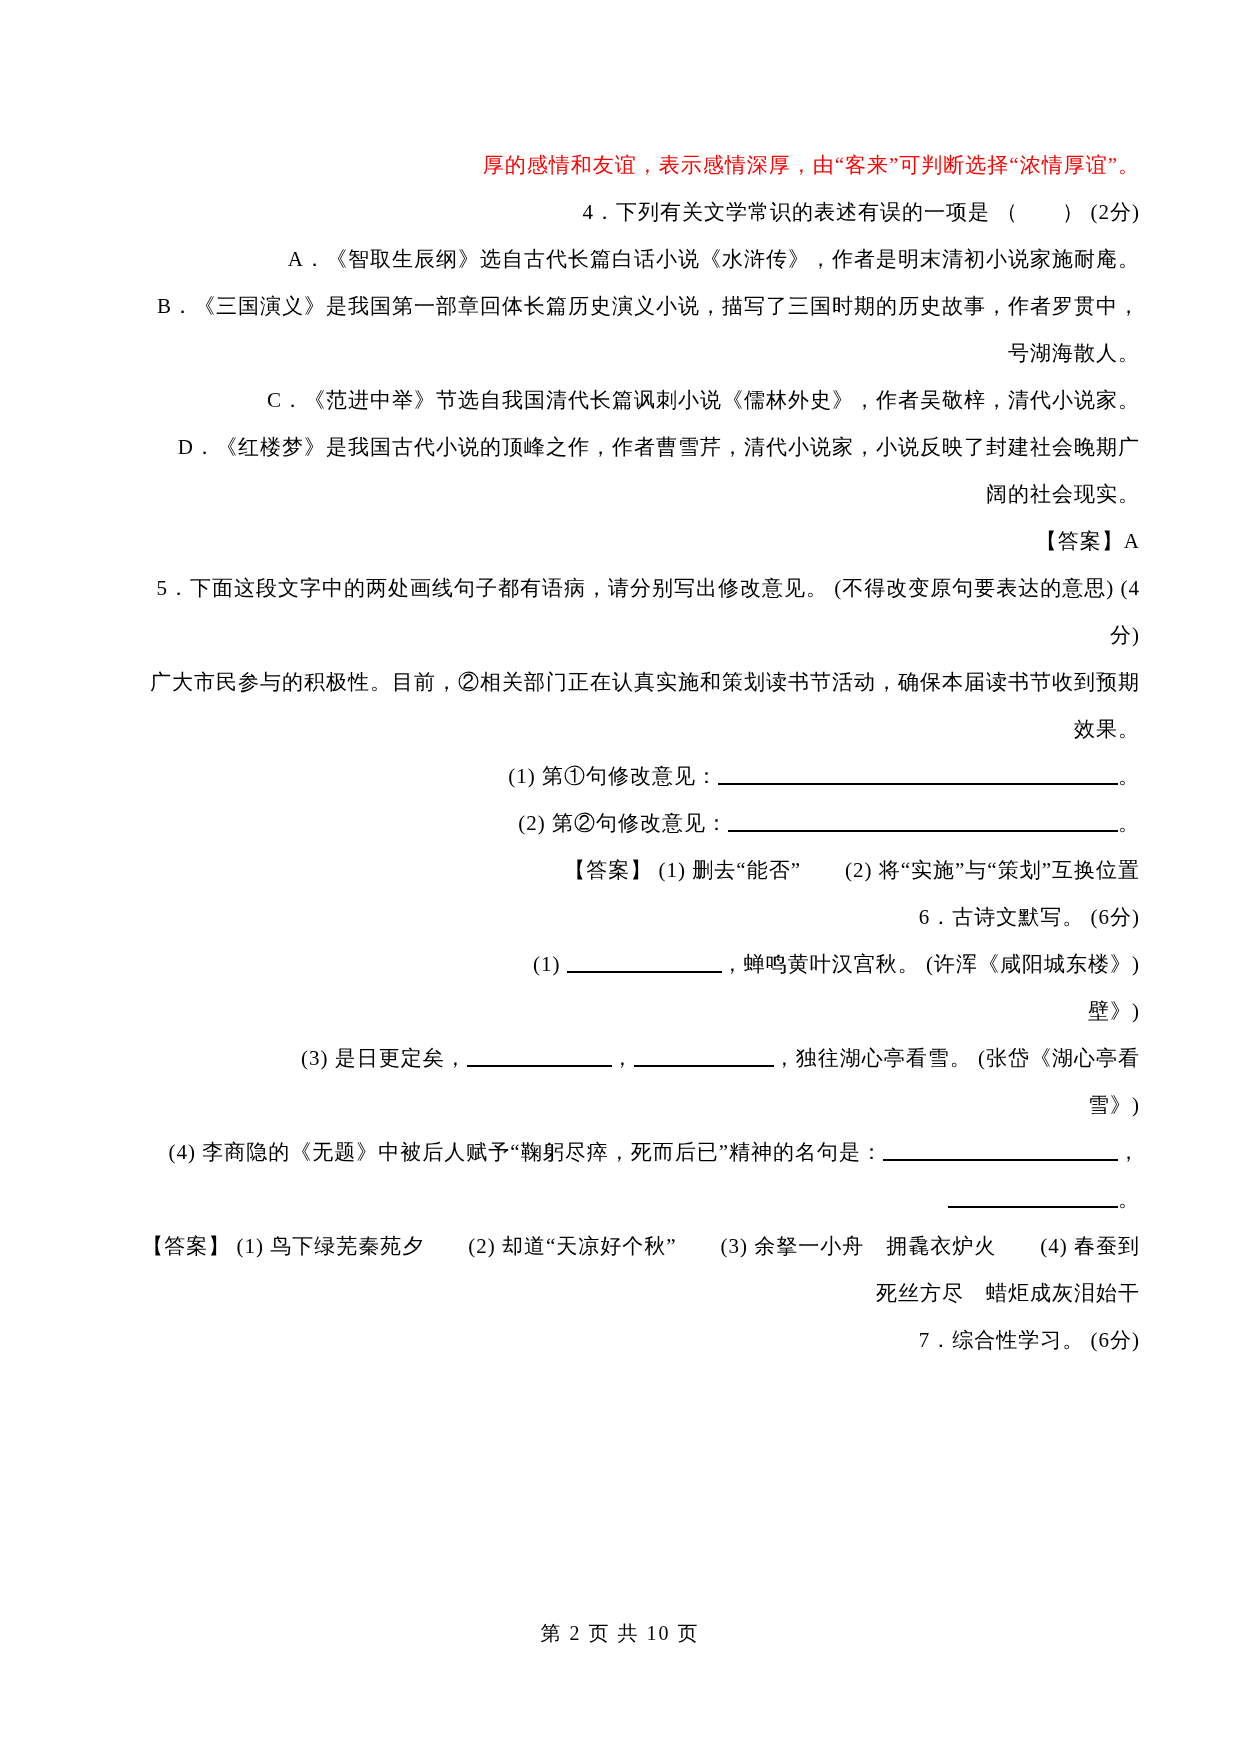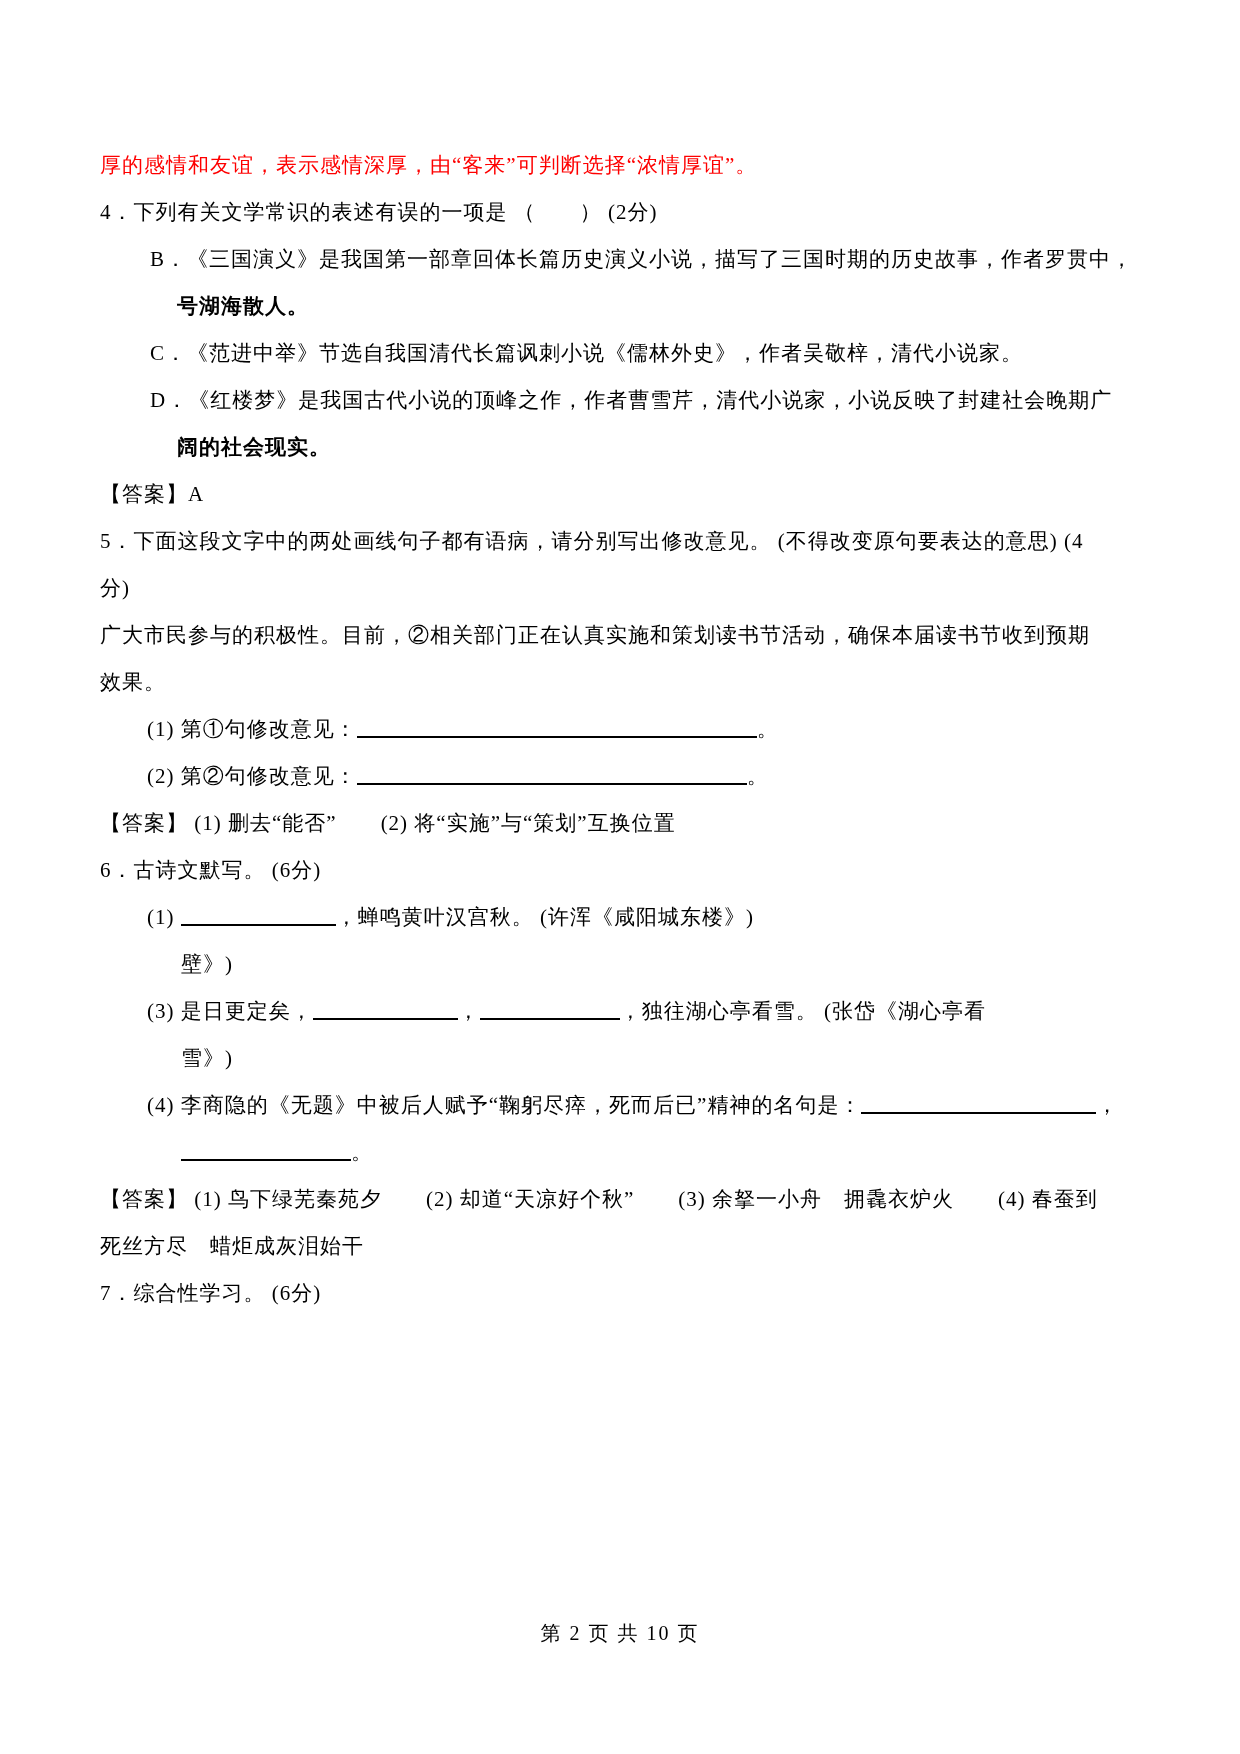--- a/index.html
+++ b/index.html
@@ -17,24 +17,25 @@
     overflow: hidden;
   }
   .doc {
     padding: 142px 100px 0 100px;
     letter-spacing: 1px;
   }
   .line {
     height: 47px;
     line-height: 47px;
     white-space: nowrap;
+    text-align: right;
   }
   
   .ind-opt       { padding-left: 50px; }   
-  .ind-opt-cont  { padding-left: 77px; font-weight: bold; }   
+  .ind-opt-cont  { padding-left: 77px; }   
   .ind-para      { padding-left: 42px; }   
   .ind-item      { padding-left: 47px; }   
   .ind-item-cont { padding-left: 81px; }   
   
   .red  { color: #fe0000; }
   .blue { color: #000000; }
   
   .blank {
     display: inline-block;
     height: 1em;
@@ -61,20 +62,21 @@
   }
 </style>
 </head>
 <body>
 
 <div class="doc">
 
   <div class="line red">厚的感情和友谊，表示感情深厚，由“客来”可判断选择“浓情厚谊”。</div>
 
   <div class="line">4．下列有关文学常识的表述有误的一项是 （　　） (2分)</div>
+  <div class="line ind-opt">A．《智取生辰纲》选自古代长篇白话小说《水浒传》，作者是明末清初小说家施耐庵。</div>
   <div class="line ind-opt">B．《三国演义》是我国第一部章回体长篇历史演义小说，描写了三国时期的历史故事，作者罗贯中，</div>
   <div class="line ind-opt-cont">号湖海散人。</div>
   <div class="line ind-opt">C．《范进中举》节选自我国清代长篇讽刺小说《儒林外史》，作者吴敬梓，清代小说家。</div>
   <div class="line ind-opt">D．《红楼梦》是我国古代小说的顶峰之作，作者曹雪芹，清代小说家，小说反映了封建社会晚期广</div>
   <div class="line ind-opt-cont">阔的社会现实。</div>
   <div class="line blue">【答案】A</div>
 
   <div class="line">5．下面这段文字中的两处画线句子都有语病，请分别写出修改意见。 (不得改变原句要表达的意思)  (4</div>
   <div class="line">分)</div>
   <div class="line">广大市民参与的积极性。目前，②相关部门正在认真实施和策划读书节活动，确保本届读书节收到预期</div>

